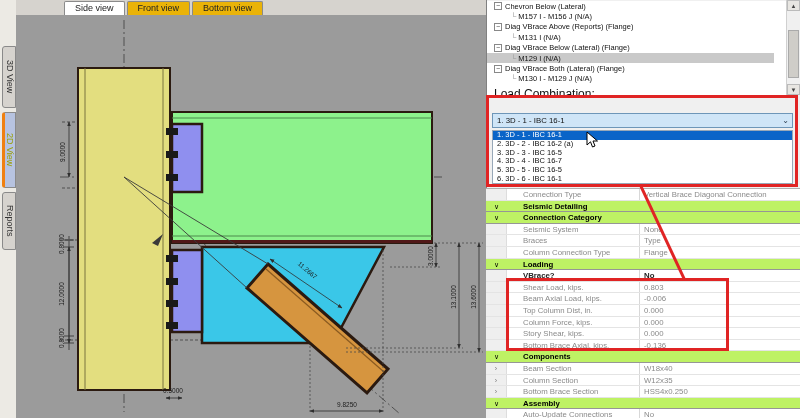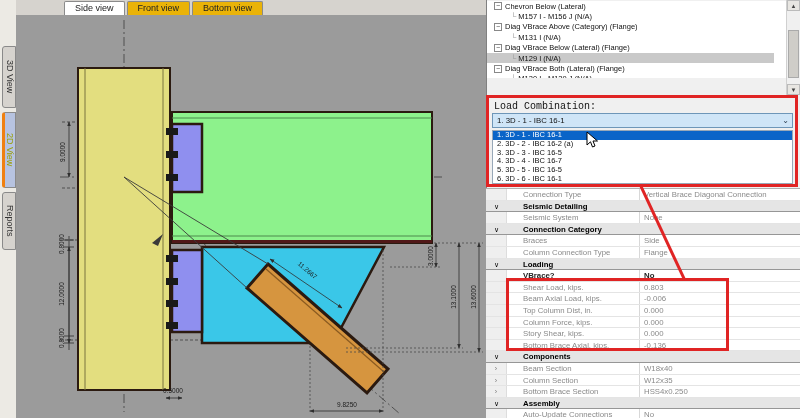--- a/index.html
+++ b/index.html
@@ -15,46 +15,46 @@
   .leftbar { position: absolute; left: 0; top: 0; width: 16px; height: 418px; background: #eceae4; }
   .stab { position: absolute; left: 2px; width: 14px; writing-mode: vertical-rl; font-size: 9px; color: #333; background: #d6d3ce; border: 1px solid #8a8a8a; border-radius: 3px 0 0 3px; text-align: center; }
   .stab.active { background: #b7c3e0; color: #9aa00a; border-left: 3px solid #f08010; }
 
   
   #canvas { position: absolute; left: 16px; top: 15px; }
   svg text { font-family: "Liberation Sans", sans-serif; font-size: 6.5px; fill: #1c1c1c; }
 
   
   .rpanel { position: absolute; left: 486px; top: 0; width: 314px; height: 418px; background: #f0f0f0; border-left: 1px solid #808080; }
-  .tree { position: absolute; left: 487px; top: 1px; width: 299px; height: 77px; background: #ffffff; overflow: hidden; font-size: 7.5px; }
+  .tree { position: absolute; left: 487px; top: 1px; width: 299px; height: 94px; background: #ffffff; overflow: hidden; font-size: 7.5px; }
   .trow { height: 10.4px; display: flex; align-items: center; color: #111; white-space: nowrap; }
   .tbox { width: 8px; height: 8px; border: 1px solid #888; font-size: 7px; line-height: 6px; text-align: center; margin: 0 3px 0 7px; color: #444; background: #fff; flex: 0 0 8px; }
   .trow.child { padding-left: 24px; margin-right: 12px; }
   .trow.child.sel { background: #c9c9c9; }
   .tpre { color: #999; margin-right: 2px; }
   .tsb { position: absolute; left: 786px; top: 0; width: 14px; height: 95px; background: #f0f0f0; border-left: 1px solid #d0d0d0; }
   .tsb .arr { height: 11px; font-size: 6px; text-align: center; line-height: 11px; color: #444; background: #e8e6e2; border: 1px solid #bbb; }
   .tsb .arr.down { position: absolute; bottom: 0; left: 0; right: 0; }
   .tsb .thumb { position: absolute; left: 1px; right: 1px; top: 30px; height: 48px; background: #cfcdc8; border: 1px solid #aaa; }
 
   
-  .lc-label { position: absolute; left: 494px; top: 101px; font-size: 10px; color: #111; font-family: Liberation Mono, monospace; }
+  .lc-label { position: absolute; left: 494px; top: 87px; font-size: 12px; color: #111; }
   .lc-field { position: absolute; left: 492px; top: 113px; width: 301px; height: 15px; background: #cfe5f7; border: 1px solid #6e96b8; font-size: 7.8px; line-height: 13px; padding-left: 4px; color: #111; }
   .lc-chevron { position: absolute; right: 3px; top: 0; font-size: 8px; color: #345; }
   .lc-list { position: absolute; left: 492px; top: 130px; width: 301px; height: 54px; background: #ffffff; border: 1px solid #98a8b8; overflow: hidden; }
   .opt { height: 8.8px; line-height: 8.8px; font-size: 7.5px; padding-left: 4px; color: #111; white-space: nowrap; }
   .opt.sel { background: #0a64c8; color: #ffffff; }
 
   
   .grid { position: absolute; left: 486px; top: 188px; width: 314px; height: 230px; background: #ffffff; border-top: 1px solid #b0b0b0; overflow: hidden; }
   .prow { display: flex; height: 11.6px; line-height: 11.5px; font-size: 7.8px; border-bottom: 1px solid #e4e4e4; background: #fff; white-space: nowrap; }
   .exp { width: 21px; flex: 0 0 21px; text-align: center; color: #777; font-size: 7px; background: #efefef; border-right: 1px solid #ddd; }
   .pname { flex: 1; color: #8a8a8a; padding-left: 16px; border-right: 1px solid #d8d8d8; overflow: hidden; }
   .pval { width: 160px; flex: 0 0 160px; color: #8a8a8a; padding-left: 4px; overflow: hidden; }
-  .prow.sec { background: #e5e5e5; border-bottom: 1px solid #969696; }
+  .prow.sec { background: #bef264; border-bottom: 1px solid #969696; }
   .prow.sec .chev { width: 21px; flex: 0 0 21px; text-align: center; color: #000; font-size: 7px; }
   .prow.sec .pname { color: #000; font-weight: bold; border-right: none; }
   .prow.boldrow .pname, .prow.boldrow .pval { color: #222; font-weight: bold; }
 
   
   .rbox { position: absolute; pointer-events: none; z-index: 6; border: 3px solid #e02424; }
   #rbox1 { left: 486px; top: 95px; width: 312px; height: 92px; }
   #rbox2 { left: 506px; top: 278px; width: 223px; height: 73px; }
   #rline { position: absolute; left: 642px; top: 185px; width: 103px; height: 0; border-top: 3px solid #e02424; transform-origin: 0 0; transform: rotate(65deg); pointer-events: none; z-index: 6; }
 
@@ -181,21 +181,21 @@
       <div class="trow">
         <span class="tbox">−</span>
         <span class="tlabel">Chevron Below (Lateral)</span>
       </div>
       <div class="trow child">
         <span class="tpre">└</span>
         <span class="tlabel">M157 I - M156 J  (N/A)</span>
       </div>
       <div class="trow">
         <span class="tbox">−</span>
-        <span class="tlabel">Diag VBrace Above (Category) (Flange)</span>
+        <span class="tlabel">Diag VBrace Above (Reports) (Flange)</span>
       </div>
       <div class="trow child">
         <span class="tpre">└</span>
         <span class="tlabel">M131 I  (N/A)</span>
       </div>
       <div class="trow">
         <span class="tbox">−</span>
         <span class="tlabel">Diag VBrace Below (Lateral) (Flange)</span>
       </div>
       <div class="trow child sel">
@@ -234,33 +234,33 @@
   <div class="grid">
       <div class="prow">
         <span class="exp"></span>
         <span class="pname">Connection Type</span>
         <span class="pval">Vertical Brace Diagonal Connection</span>
       </div>
       <div class="prow sec">
         <span class="chev">∨</span>
         <span class="pname">Seismic Detailing</span>
       </div>
+      <div class="prow sec">
+        <span class="chev">∨</span>
+        <span class="pname">Connection Category</span>
+      </div>
       <div class="prow">
         <span class="exp"></span>
         <span class="pname">Seismic System</span>
         <span class="pval">None</span>
       </div>
-      <div class="prow sec">
-        <span class="chev">∨</span>
-        <span class="pname">Connection Category</span>
-      </div>
       <div class="prow">
         <span class="exp"></span>
         <span class="pname">Braces</span>
-        <span class="pval">Side</span>
+        <span class="pval">Type</span>
       </div>
       <div class="prow">
         <span class="exp"></span>
         <span class="pname">Column Connection Type</span>
         <span class="pval">Flange</span>
       </div>
       <div class="prow sec">
         <span class="chev">∨</span>
         <span class="pname">Loading</span>
       </div>

